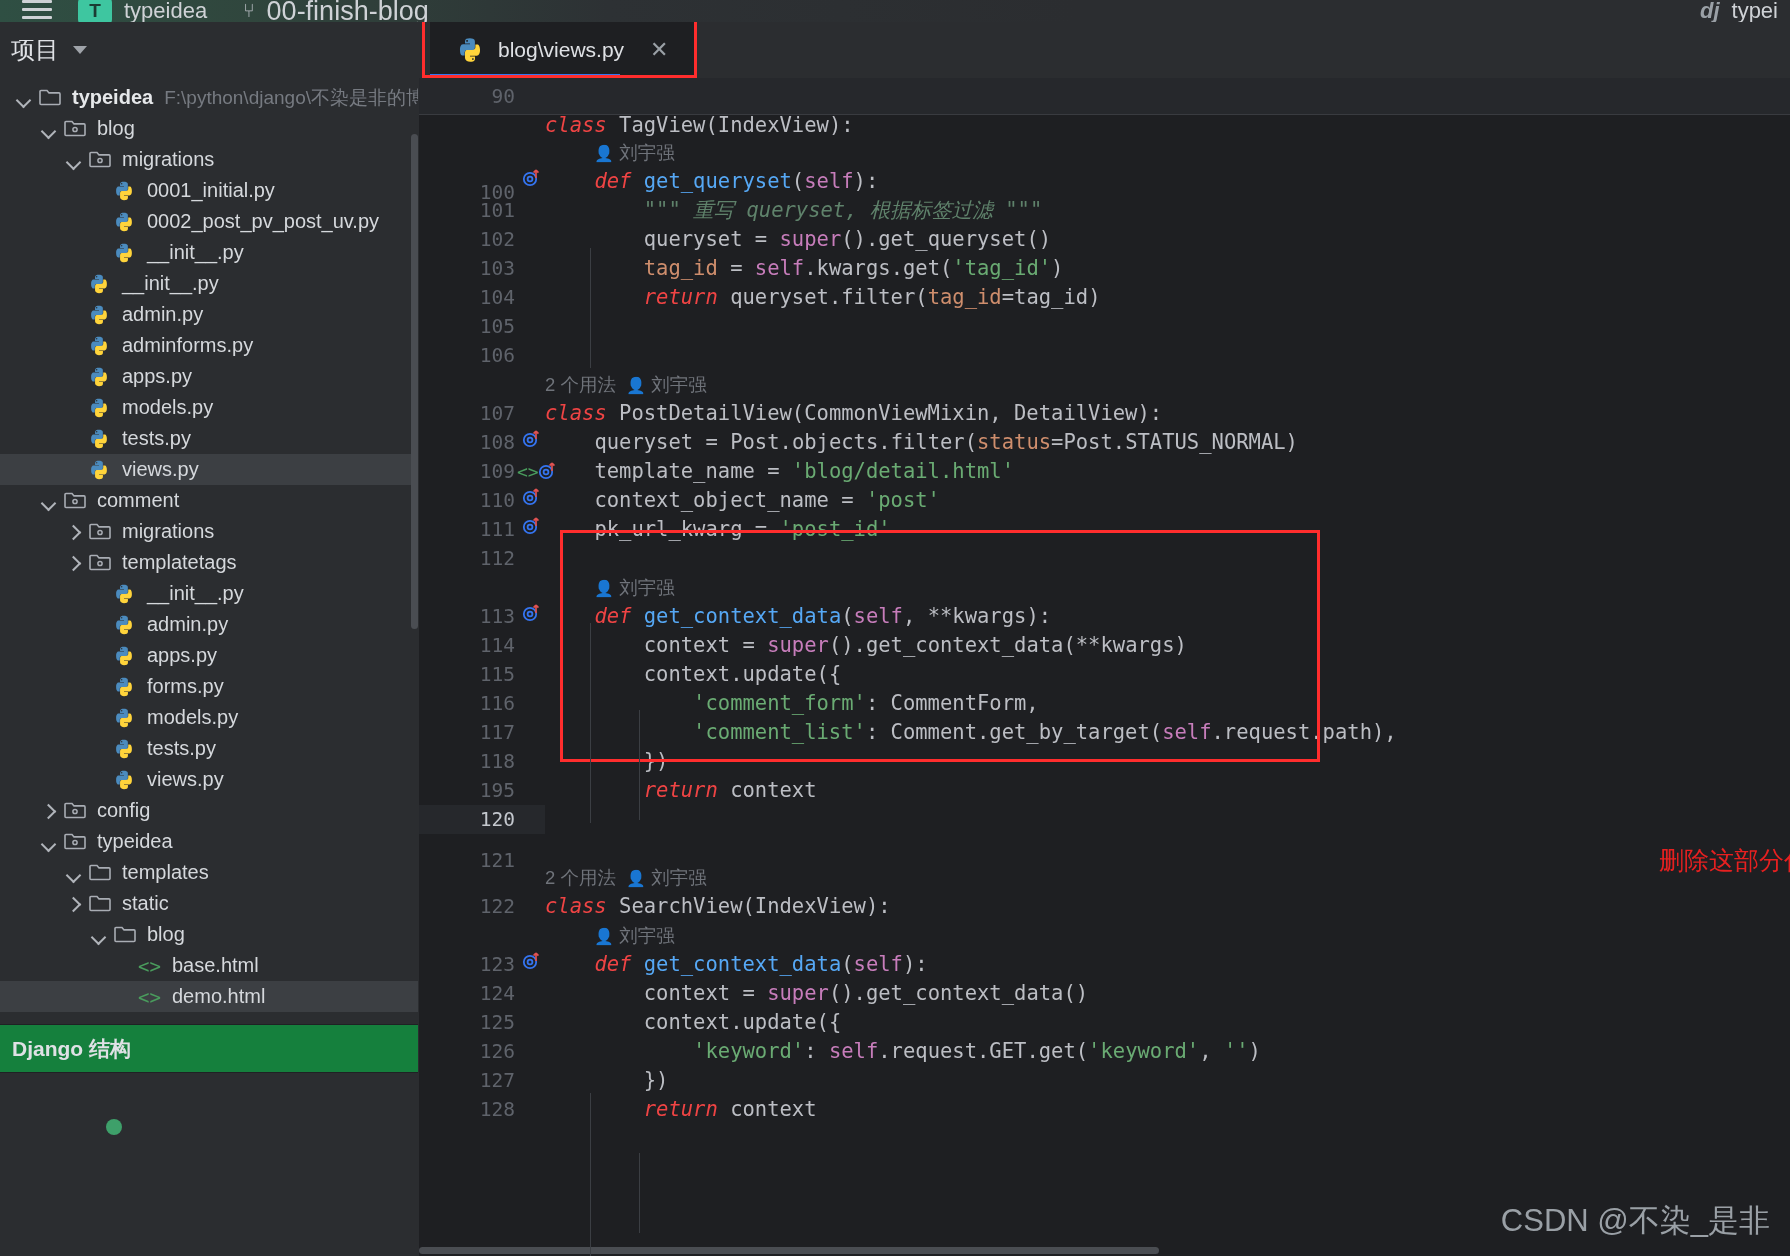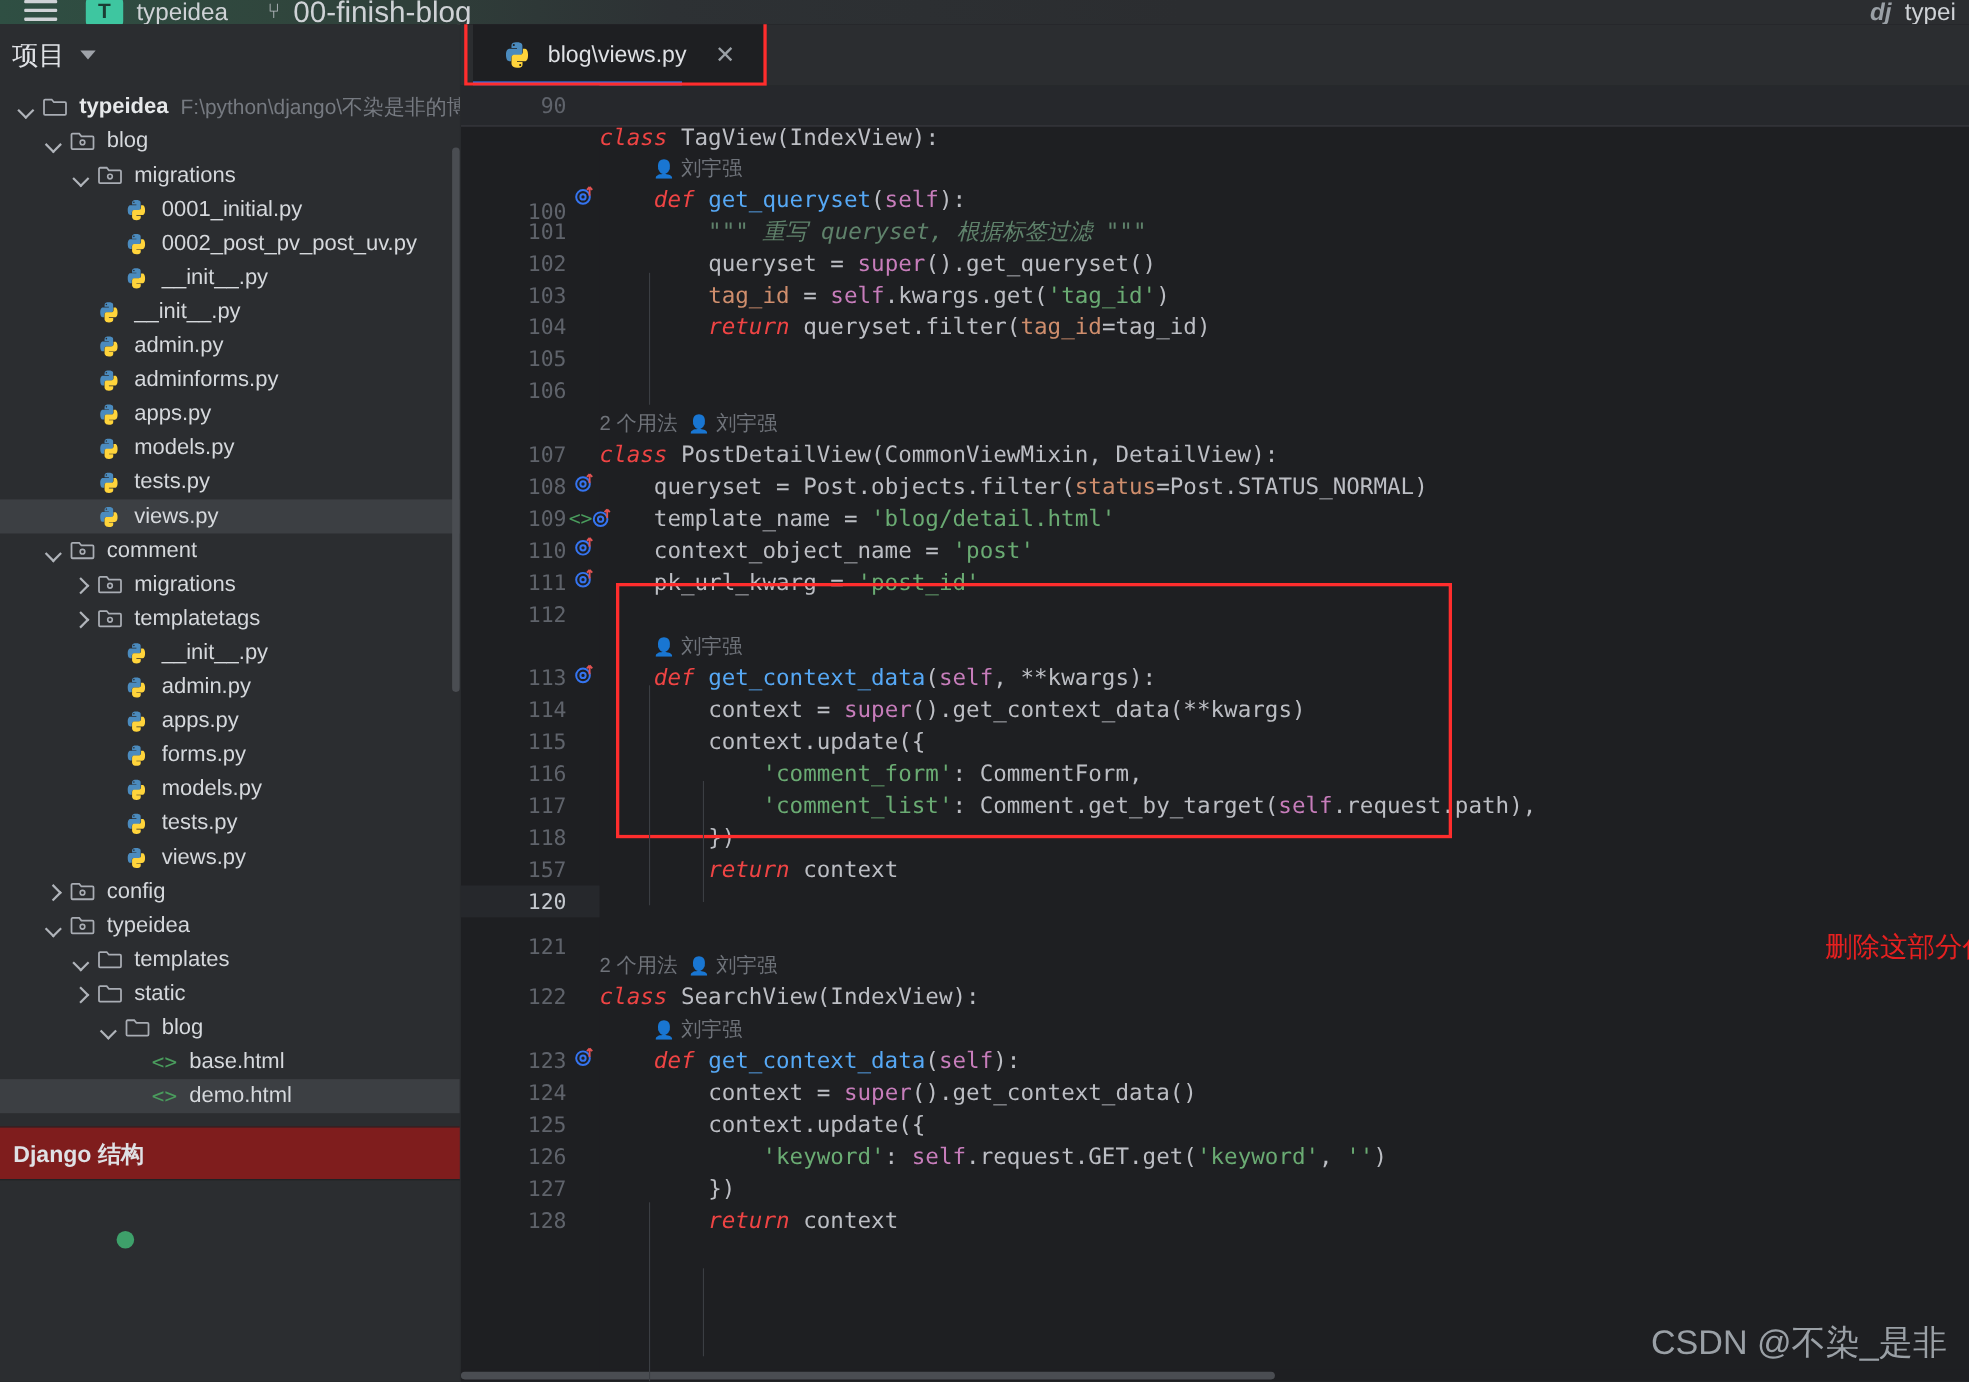--- a/index.html
+++ b/index.html
@@ -70,21 +70,21 @@
     transform:rotate(-45deg);
   }
   .ico { width:26px; height:22px; flex:none; margin-right:8px; position:relative; }
   .label { font-size:20px; }
   .label.bold { font-weight:bold; color:#e6e8ea; }
   .path-hint { margin-left:11px; font-size:19px; color:#767a81; }
 
   
   .django-bar {
     position:absolute; left:0; top:1024px; width:418px; height:48px;
-    background:#7f1d1d; border-top:1px solid #1f2124;
+    background:#15803d; border-top:1px solid #1f2124;
     display:flex; align-items:center; padding-left:12px;
   }
   .django-bar .t { font-size:21px; font-weight:bold; color:#dfe1e5; }
   .bottom-strip {
     position:absolute; left:0; top:1072px; width:418px; height:184px;
     background:#2b2d30; border-top:1px solid #1f2124;
   }
   .bottom-dot {
     position:absolute; left:106px; top:46px; width:16px; height:16px;
     border-radius:50%; background:#3ea06a;
@@ -576,21 +576,21 @@
           <div class="lnum" style="top: 553px;">114</div>
           <div class="codeline" style="top: 553px;"><span class="code">        <span class="nm">context</span> <span class="nm">=</span> <span class="kw">super</span><span class="nm">(</span><span class="nm">)</span><span class="nm">.</span><span class="nm">get_context_data</span><span class="nm">(</span><span class="nm">*</span><span class="nm">*</span><span class="nm">kwargs</span><span class="nm">)</span></span></div>
           <div class="lnum" style="top: 582px;">115</div>
           <div class="codeline" style="top: 582px;"><span class="code">        <span class="nm">context</span><span class="nm">.</span><span class="nm">update</span><span class="nm">(</span><span class="nm">{</span></span></div>
           <div class="lnum" style="top: 611px;">116</div>
           <div class="codeline" style="top: 611px;"><span class="code">            <span class="str">'comment_form'</span><span class="nm">:</span> <span class="nm">CommentForm</span><span class="nm">,</span></span></div>
           <div class="lnum" style="top: 640px;">117</div>
           <div class="codeline" style="top: 640px;"><span class="code">            <span class="str">'comment_list'</span><span class="nm">:</span> <span class="nm">Comment</span><span class="nm">.</span><span class="nm">get_by_target</span><span class="nm">(</span><span class="slf">self</span><span class="nm">.</span><span class="nm">request</span><span class="nm">.</span><span class="nm">path</span><span class="nm">)</span><span class="nm">,</span></span></div>
           <div class="lnum" style="top: 669px;">118</div>
           <div class="codeline" style="top: 669px;"><span class="code">        <span class="nm">}</span><span class="nm">)</span></span></div>
-          <div class="lnum" style="top: 698px;">157</div>
+          <div class="lnum" style="top: 698px;">195</div>
           <div class="codeline" style="top: 698px;"><span class="code">        <span class="k">return</span> <span class="nm">context</span></span></div>
           <div class="cur-lnum-bg" style="top: 727px;"></div>
           <div class="lnum cur" style="top: 727px;">120</div>
           <div class="codeline" style="top: 727px;"><span class="code"></span></div>
           <div class="lnum" style="top: 768px; padding-left: 40px;">121</div>
           <div class="codeline" style="top: 756px;"><span class="code"></span></div>
           <div class="hintline" style="top: 785px; left: 126px;"><span>2 个用法</span>&nbsp;&nbsp;<span class="hint-person">👤</span><span>刘宇强</span></div>
           <div class="lnum" style="top: 814px;">122</div>
           <div class="codeline" style="top: 814px;"><span class="code"><span class="k">class</span> <span class="nm">SearchView</span><span class="nm">(</span><span class="nm">IndexView</span><span class="nm">)</span><span class="nm">:</span></span></div>
           <div class="hintline" style="top: 843px; left: 175.4px;"><span class="hint-person">👤</span><span>刘宇强</span></div>

